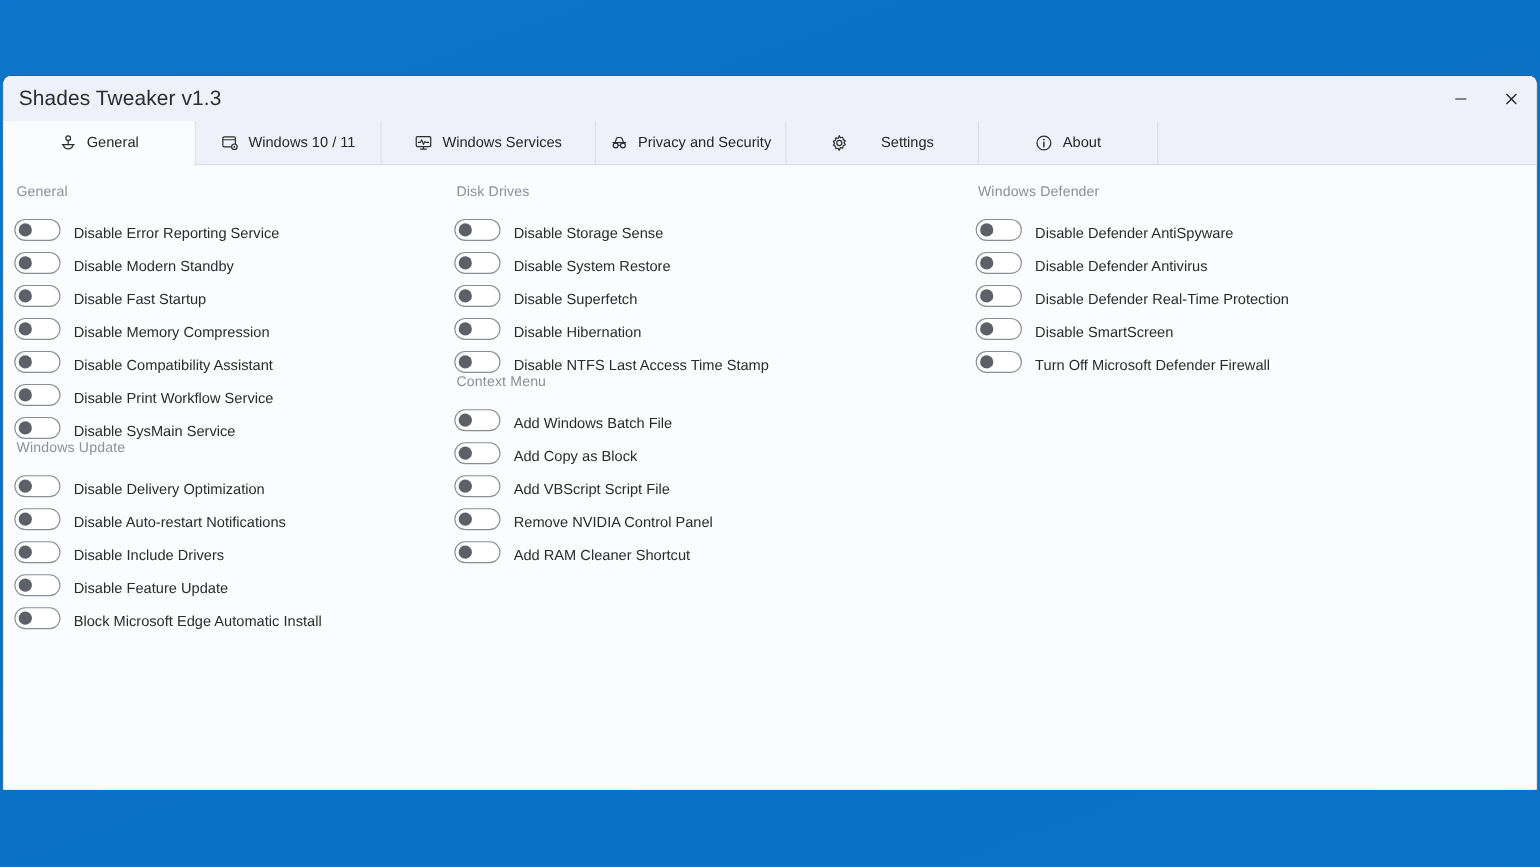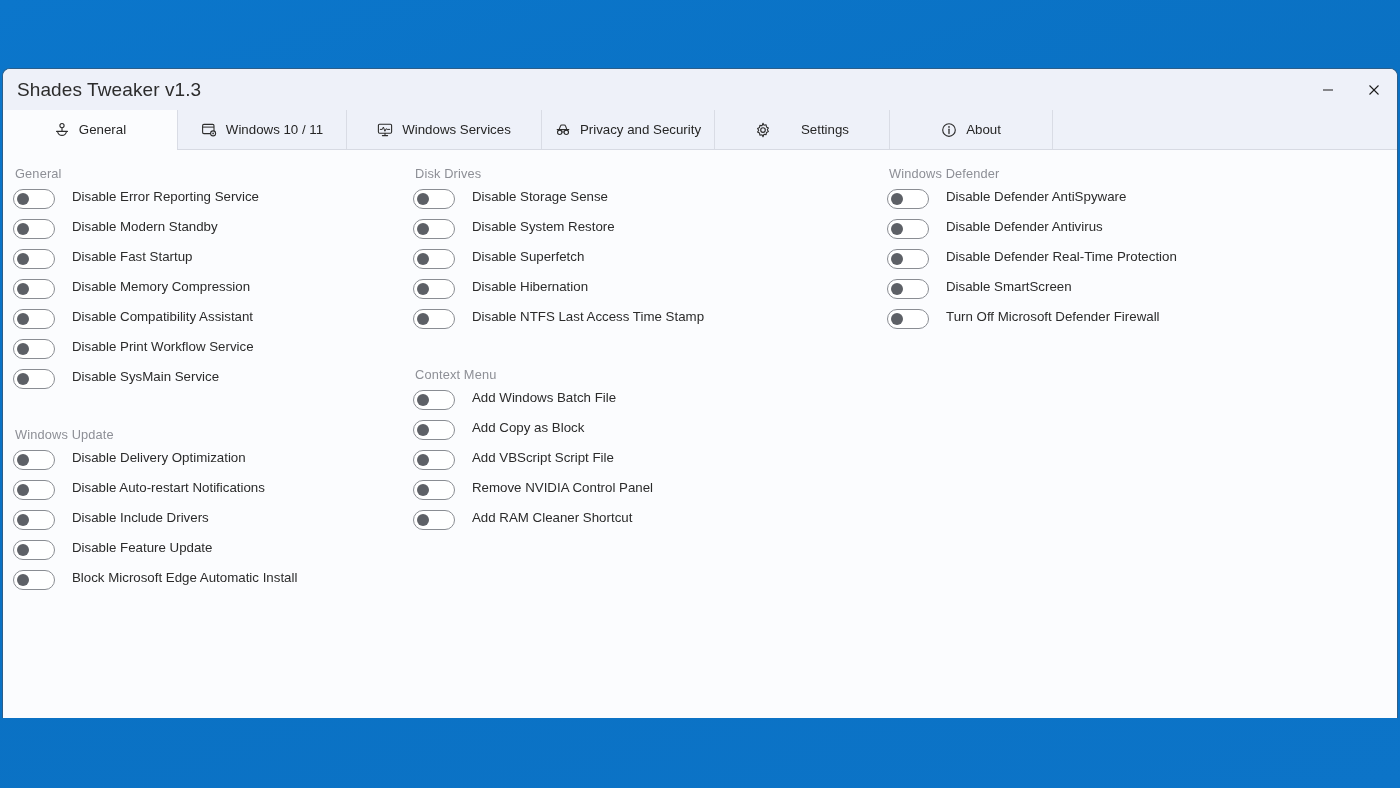--- a/index.html
+++ b/index.html
@@ -136,35 +136,35 @@
     overflow: hidden;
   }
   .column {
     position: absolute;
     top: 16px;
   }
   #col-left   { left: 10px;  width: 390px; }
   #col-middle { left: 410px; width: 470px; }
   #col-right  { left: 884px; width: 500px; }
 
-  .section + .section { margin-top: 28px; }
+  .section + .section { }
 
   .section-title {
     font-size: 12.8px;
     color: #8d8f96;
     margin: 0 0 8px 2px;
     letter-spacing: 0.15px;
     user-select: none;
   }
 
   .toggle-row {
     display: flex;
-    align-items: flex-start;
+    align-items: flex-end;
     height: 30px;
-    gap: 17px;
+    gap: 12px;
   }
   .toggle {
     width: 42px;
     height: 20px;
     border-radius: 10px;
     border: 1px solid #8a8d93;
     background: #ffffff;
     position: relative;
     flex: 0 0 auto;
     cursor: pointer;

